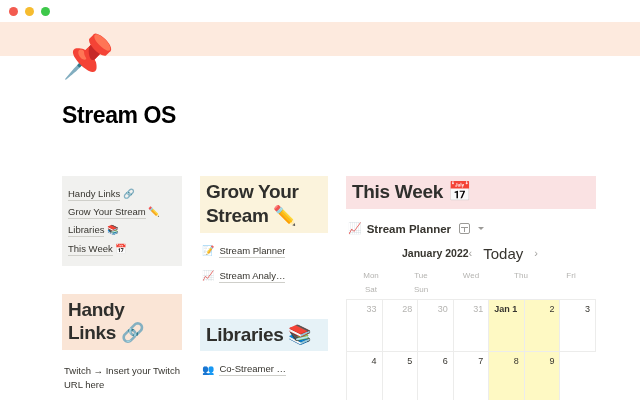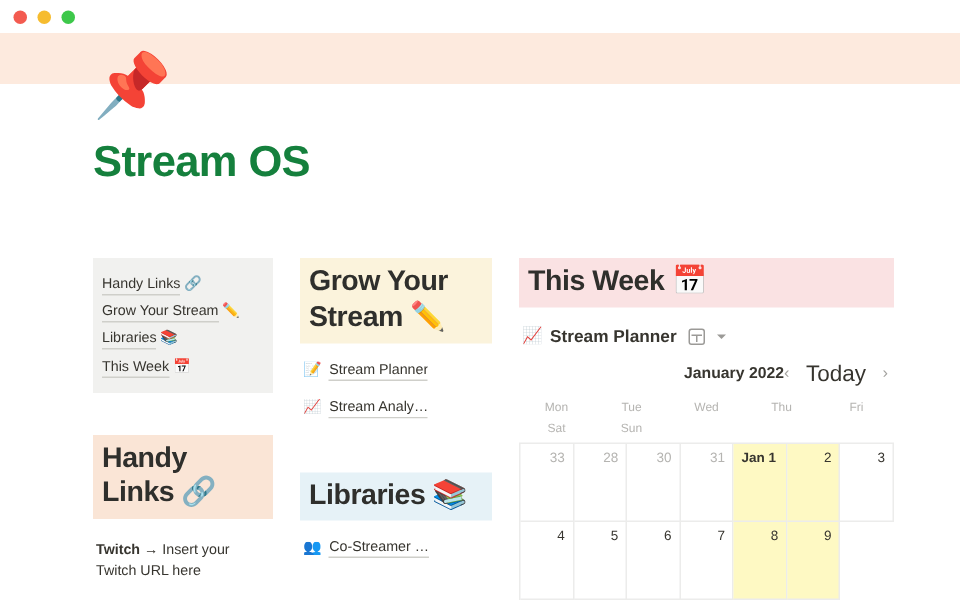--- a/index.html
+++ b/index.html
@@ -48,25 +48,25 @@
     user-select: none;
   }
 
   
   .page {
     position: relative;
     padding: 0 44px 0 62px;
   }
 
   .page-title {
-    font-size: 29px;
+    font-size: 23px;
     font-weight: bold;
     letter-spacing: -0.4px;
-    color: #15803d;
-    margin-top: 36px;
+    color: #000000;
+    margin-top: 46px;
   }
 
   
   .columns {
     display: flex;
     margin-top: 47px;
     gap: 18px;
     align-items: flex-start;
   }
   .col-left   { width: 120px; flex: none; }
@@ -109,21 +109,21 @@
   .head-block .emo { font-weight: normal; }
 
   
   .para {
     font-size: 9.5px;
     line-height: 1.5;
     color: #37352f;
     margin-top: 14px;
     padding: 0 2px;
   }
-  .para b { font-weight: bold; }
+  .para b { font-weight: normal; }
 
   
   .page-link {
     display: flex;
     align-items: center;
     gap: 5px;
     font-size: 9.5px;
     color: #37352f;
     margin-top: 12px;
     padding: 0 2px;
@@ -183,21 +183,21 @@
     border-right: 3.2px solid transparent;
     border-top: 3.6px solid #9b9a97;
     margin-left: 3px;
     flex: none;
     cursor: pointer;
   }
 
   .cal-head {
     display: flex;
     align-items: center;
-    justify-content: flex-end;
+    justify-content: center;
     margin-top: 10px;
     padding: 0 4px 0 2px;
   }
   .cal-month {
     font-weight: bold;
     font-size: 10.5px;
     color: #37352f;
   }
   .cal-nav {
     display: flex;

